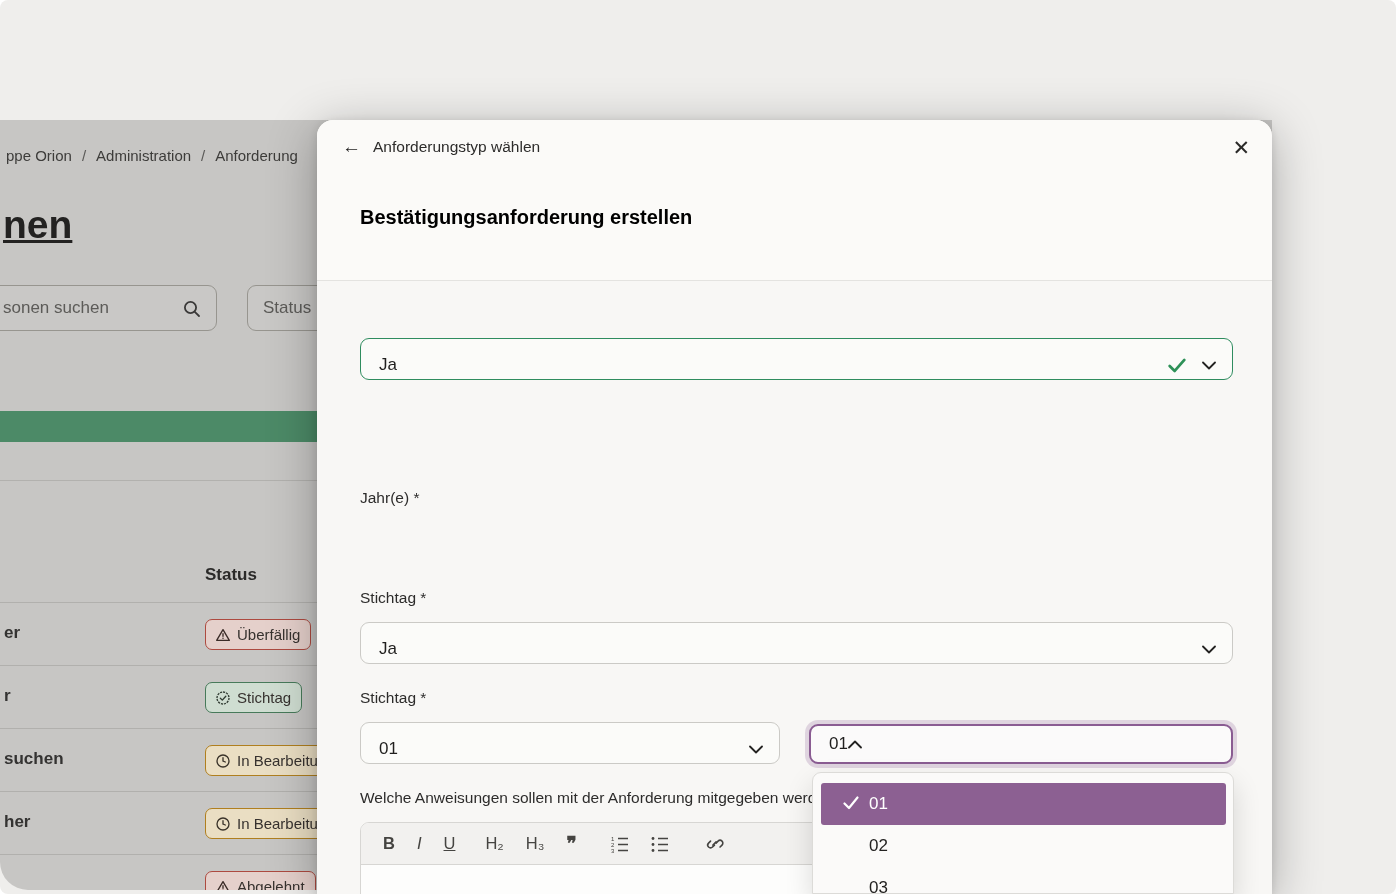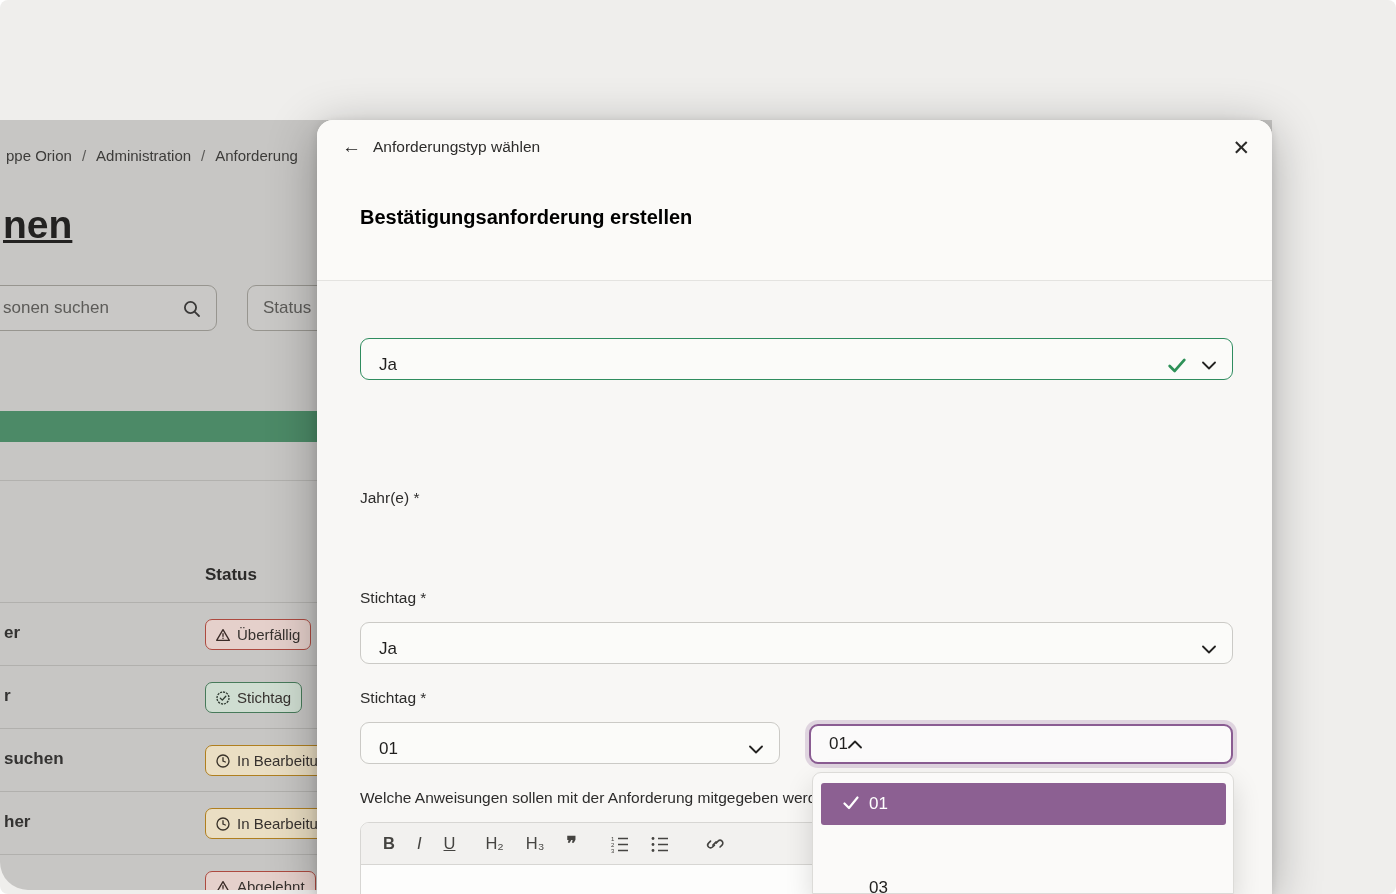--- a/index.html
+++ b/index.html
@@ -265,19 +265,22 @@
       <div style="height:78px"></div>
     </div>
 
     <div class="dropdown-panel">
       <div class="opt selected" style="top:10px">
         <svg class="tick" width="16" height="14" viewBox="0 0 16 14">
             <polyline points="1.5,7.5 6,12 14.5,1.5" fill="none" stroke="#ffffff" stroke-width="2.2" stroke-linecap="round" stroke-linejoin="round"></polyline>
           </svg>
         <span>01</span>
       </div>
+      <div class="opt" style="top:52px">
+        <span>02</span>
+      </div>
       <div class="opt" style="top:94px">
         <span>03</span>
       </div>
     </div>
   </div>
 
 </div>
 
 </body></html>

